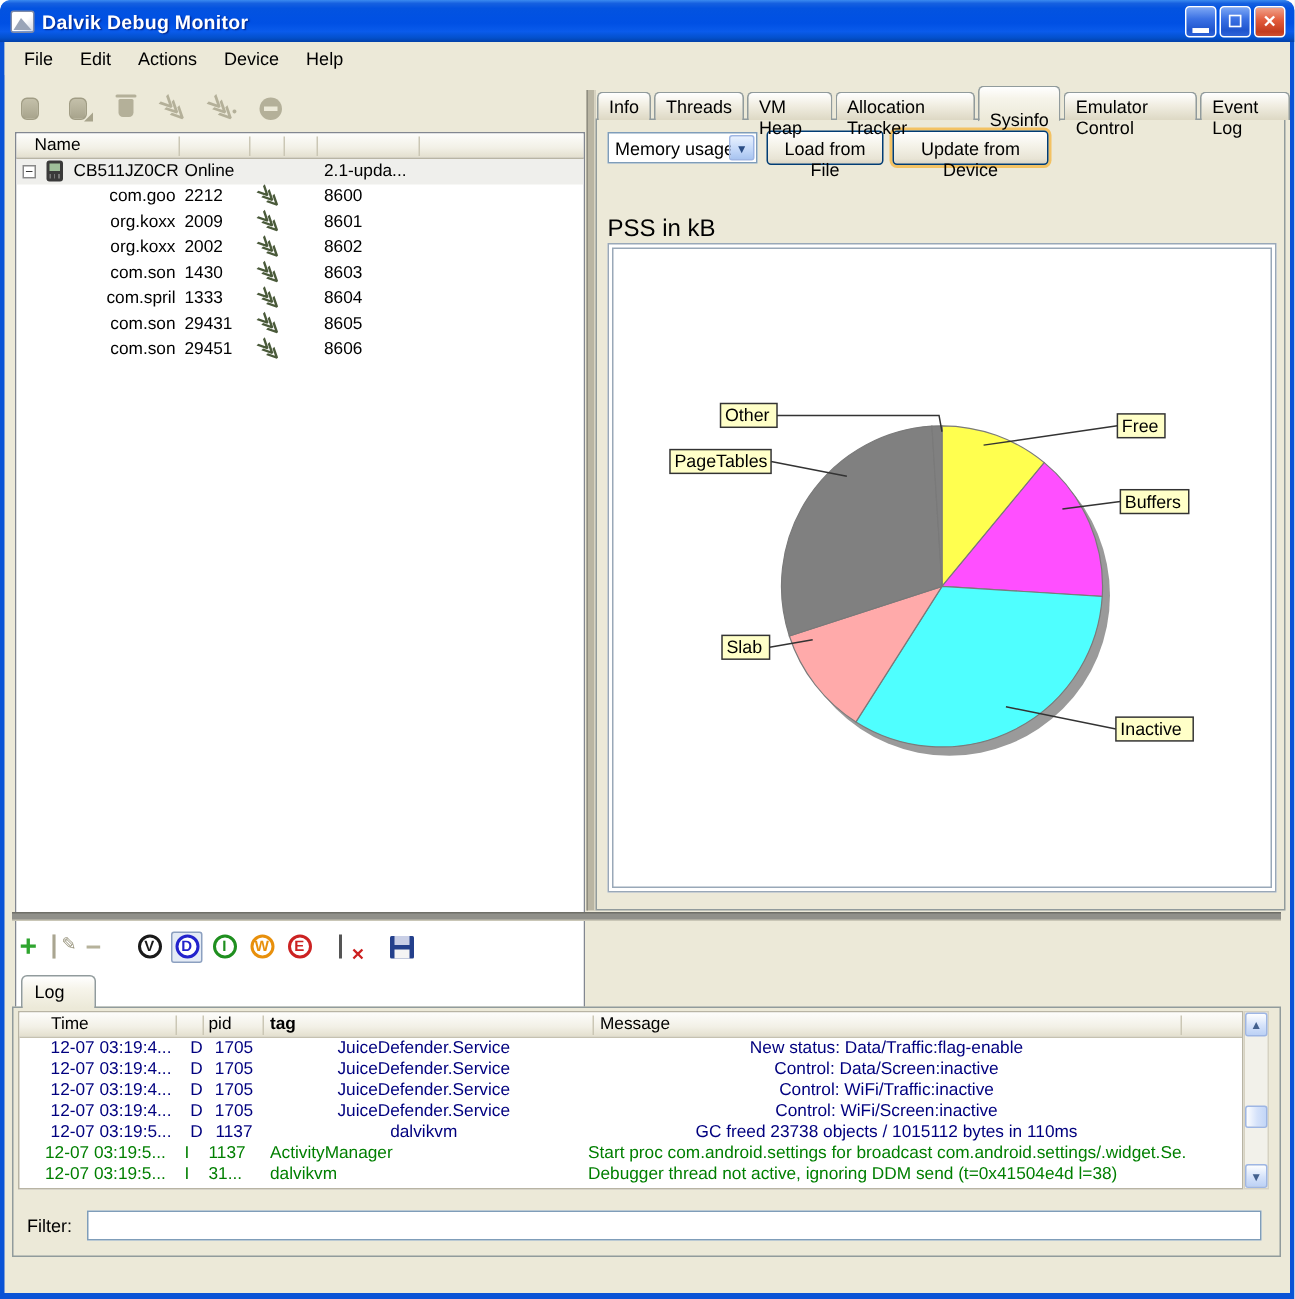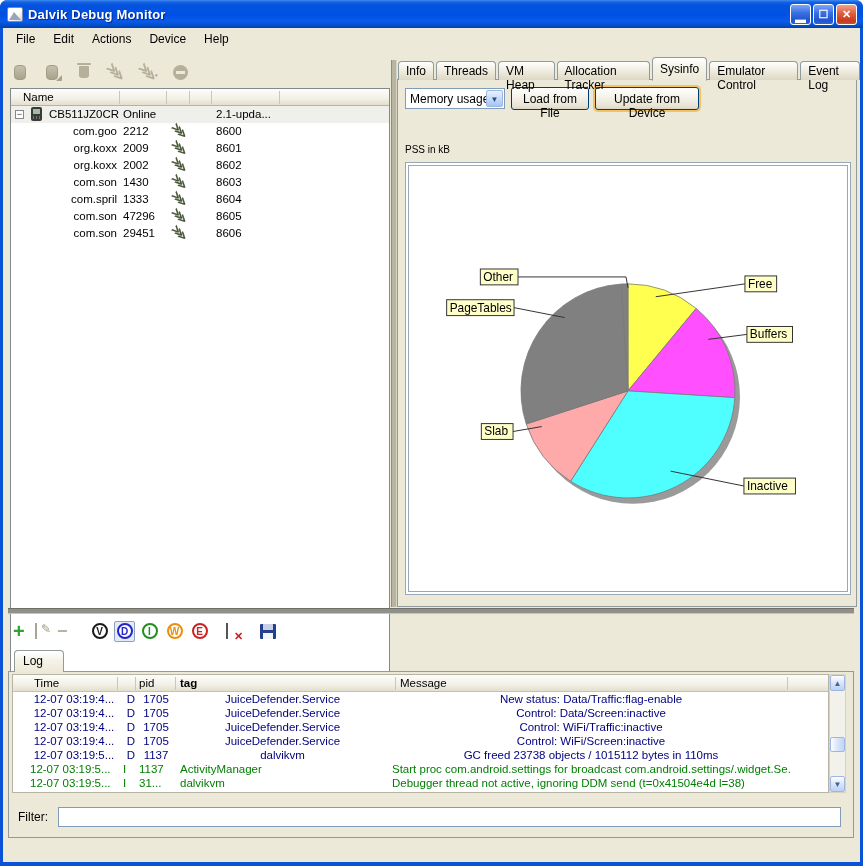--- a/index.html
+++ b/index.html
@@ -61,32 +61,32 @@
   .pthreads { position:absolute; left:160px; top:1px; font-size:12px; font-weight:bold; color:#4A5A3A; transform:rotate(45deg); }
   .pport { position:absolute; left:205px; top:2px; }
 
   
   .vsash { position:absolute; left:388px; top:32px; width:6px; height:547px; background:#B9B5A3; border-left:1px solid #8F8D80; border-right:1px solid #D8D4C2; }
 
   
   .tabs { position:absolute; left:395px; top:29px; height:23px; display:flex; align-items:flex-end; gap:2px; z-index:3; }
   .tab { height:19px; padding:2px 7px 0 7px; border:1px solid #919B9C; border-bottom:none; border-radius:4px 4px 0 0;
     background:linear-gradient(180deg,#FFFFFF 0%,#F1EEE2 45%,#DDD8C4 100%); font-size:12px; color:#000; }
-  .tab.active { height:24px; padding-top:4px; background:linear-gradient(180deg,#FFFFFF 0%,#F6F4EA 35%,#ECE9D8 100%);
+  .tab.active { height:24px; padding-top:15px; background:linear-gradient(180deg,#FFFFFF 0%,#F6F4EA 35%,#ECE9D8 100%);
     position:relative; top:1px; border-bottom:1px solid #ECE9D8; box-shadow:inset 0 2px 0 #FFC73C00; }
   .rp-content { position:absolute; left:394px; top:51px; width:460px; height:528px; border:1px solid #919B9C; background:#ECE9D8; z-index:2; }
 
   .combo { position:absolute; left:7px; top:8px; width:100px; height:21px; background:#fff; border:1px solid #7F9DB9; }
   .combo .cval { position:absolute; left:4px; top:3px; font-size:12px; }
   .combo .cbtn { position:absolute; right:1px; top:1px; width:17px; height:17px; border:1px solid #9EB6E4; border-radius:2px;
     background:linear-gradient(180deg,#E8F1FE 0%,#C2D7F8 60%,#A8C4F0 100%); color:#2A4D85; font-size:8px; text-align:center; line-height:17px; }
   .xpbtn { position:absolute; height:23px; border:1px solid #003C74; border-radius:3px; font-size:12px; color:#000; text-align:center;
     background:linear-gradient(180deg,#FFFFFF 0%,#F4F2E8 45%,#E8E4D5 85%,#DCD5C4 100%); padding:4px 8px 0 8px; }
   .xpbtn.focusglow { box-shadow:0 0 0 2px #F3C263; }
-  .chart-caption { position:absolute; left:7px; top:64px; font-size:10px; color:#000; }
+  .chart-caption { position:absolute; left:7px; top:64px; font-size:16px; color:#000; }
   .chart-outer { position:absolute; left:7px; top:82px; width:446px; height:433px; border:1px solid #99A8B8; background:#fff; }
   .chart-inner { position:absolute; left:2px; top:2px; right:2px; bottom:2px; border:1px solid #99A8B8; background:#fff; }
   .chart-inner svg { display:block; width:100%; height:100%; }
 
   
   .hsash { position:absolute; left:5px; top:580px; width:846px; height:6px; background:#90908A; border-top:1px solid #6F6F68; border-bottom:1px solid #C9C6B6; }
 
   
   .ltoolbar { position:absolute; left:10px; top:590px; height:26px; display:flex; align-items:center; }
   .lplus { font-size:20px; font-weight:bold; color:#2FA52F; width:22px; }
@@ -229,21 +229,21 @@
             <span class="pport">8603</span>
           </div>
           <div class="trow">
             <span class="pname">com.spril</span>
             <span class="ppid">1333</span>
             <span class="pthreads">⋙</span>
             <span class="pport">8604</span>
           </div>
           <div class="trow">
             <span class="pname">com.son</span>
-            <span class="ppid">47296</span>
+            <span class="ppid">29431</span>
             <span class="pthreads">⋙</span>
             <span class="pport">8605</span>
           </div>
           <div class="trow">
             <span class="pname">com.son</span>
             <span class="ppid">29451</span>
             <span class="pthreads">⋙</span>
             <span class="pport">8606</span>
           </div>
         </div>

